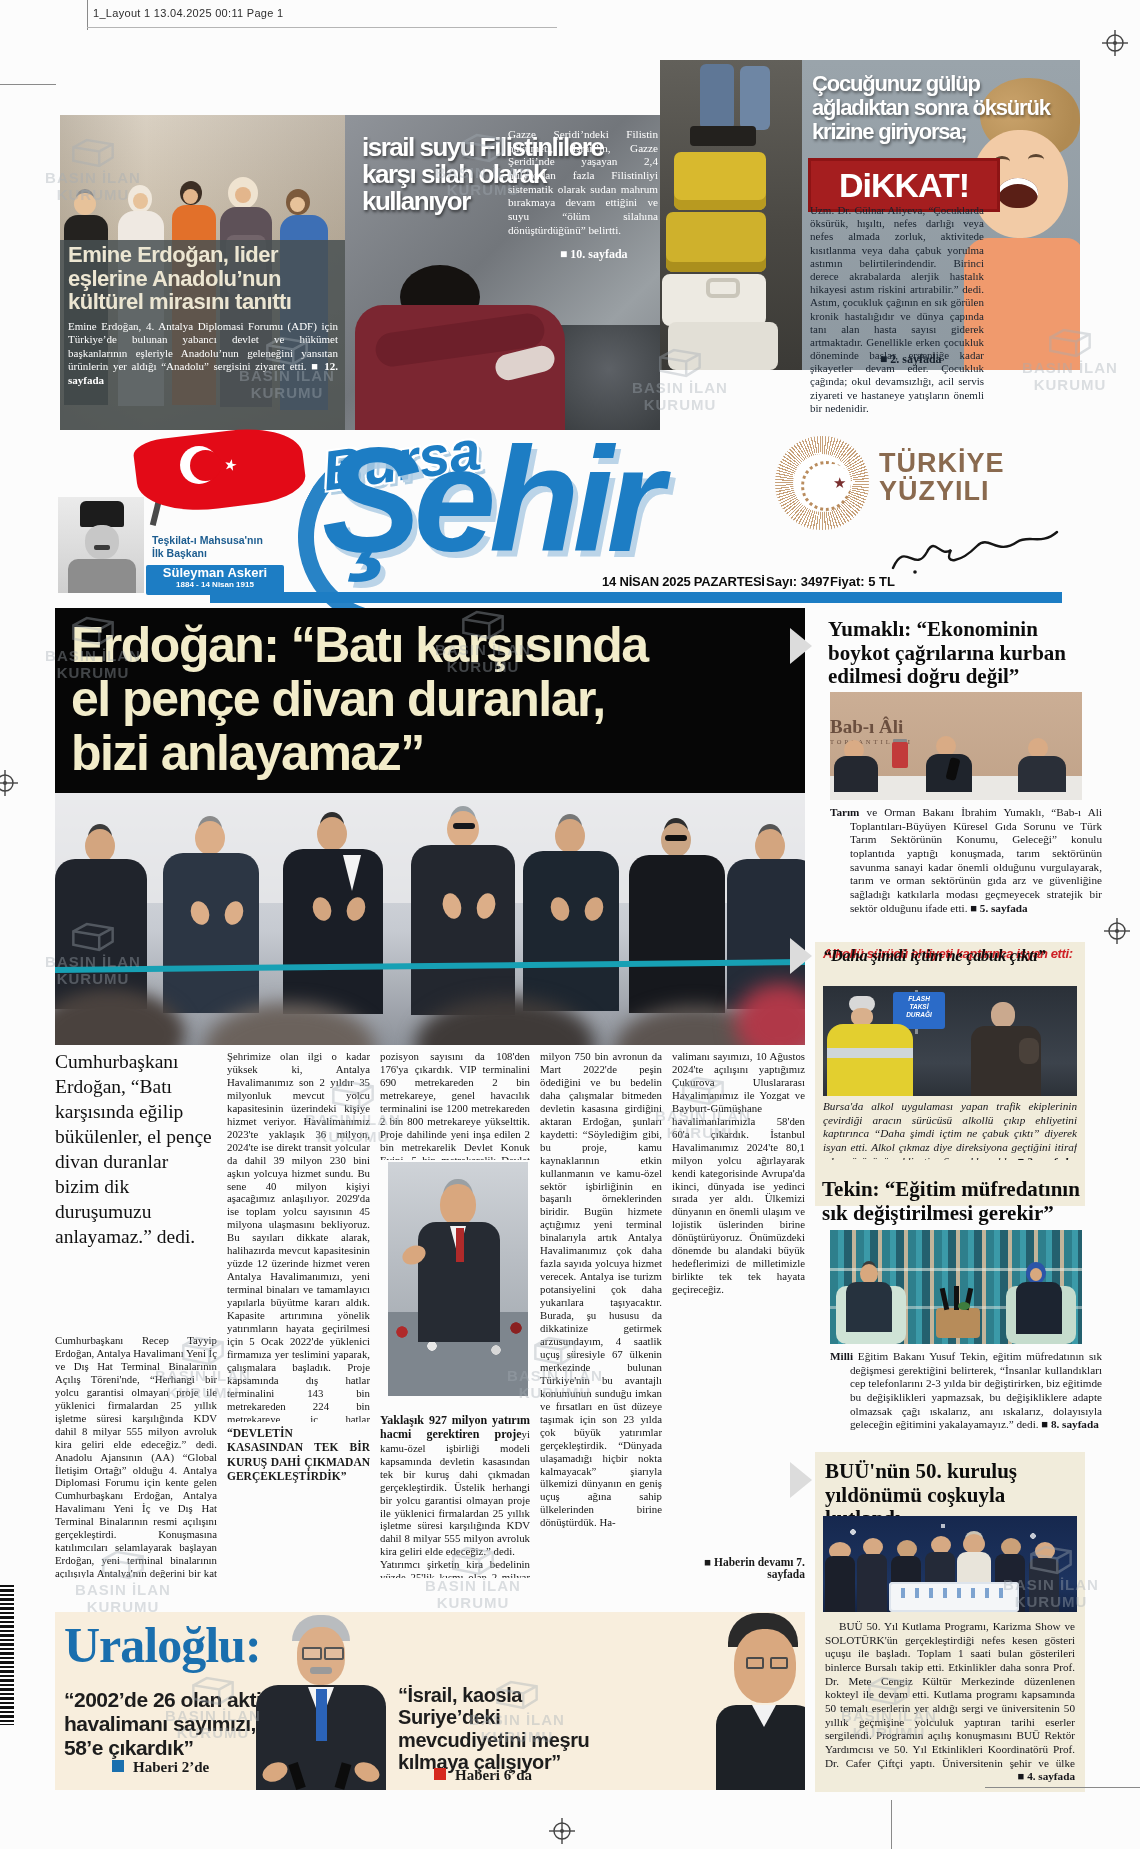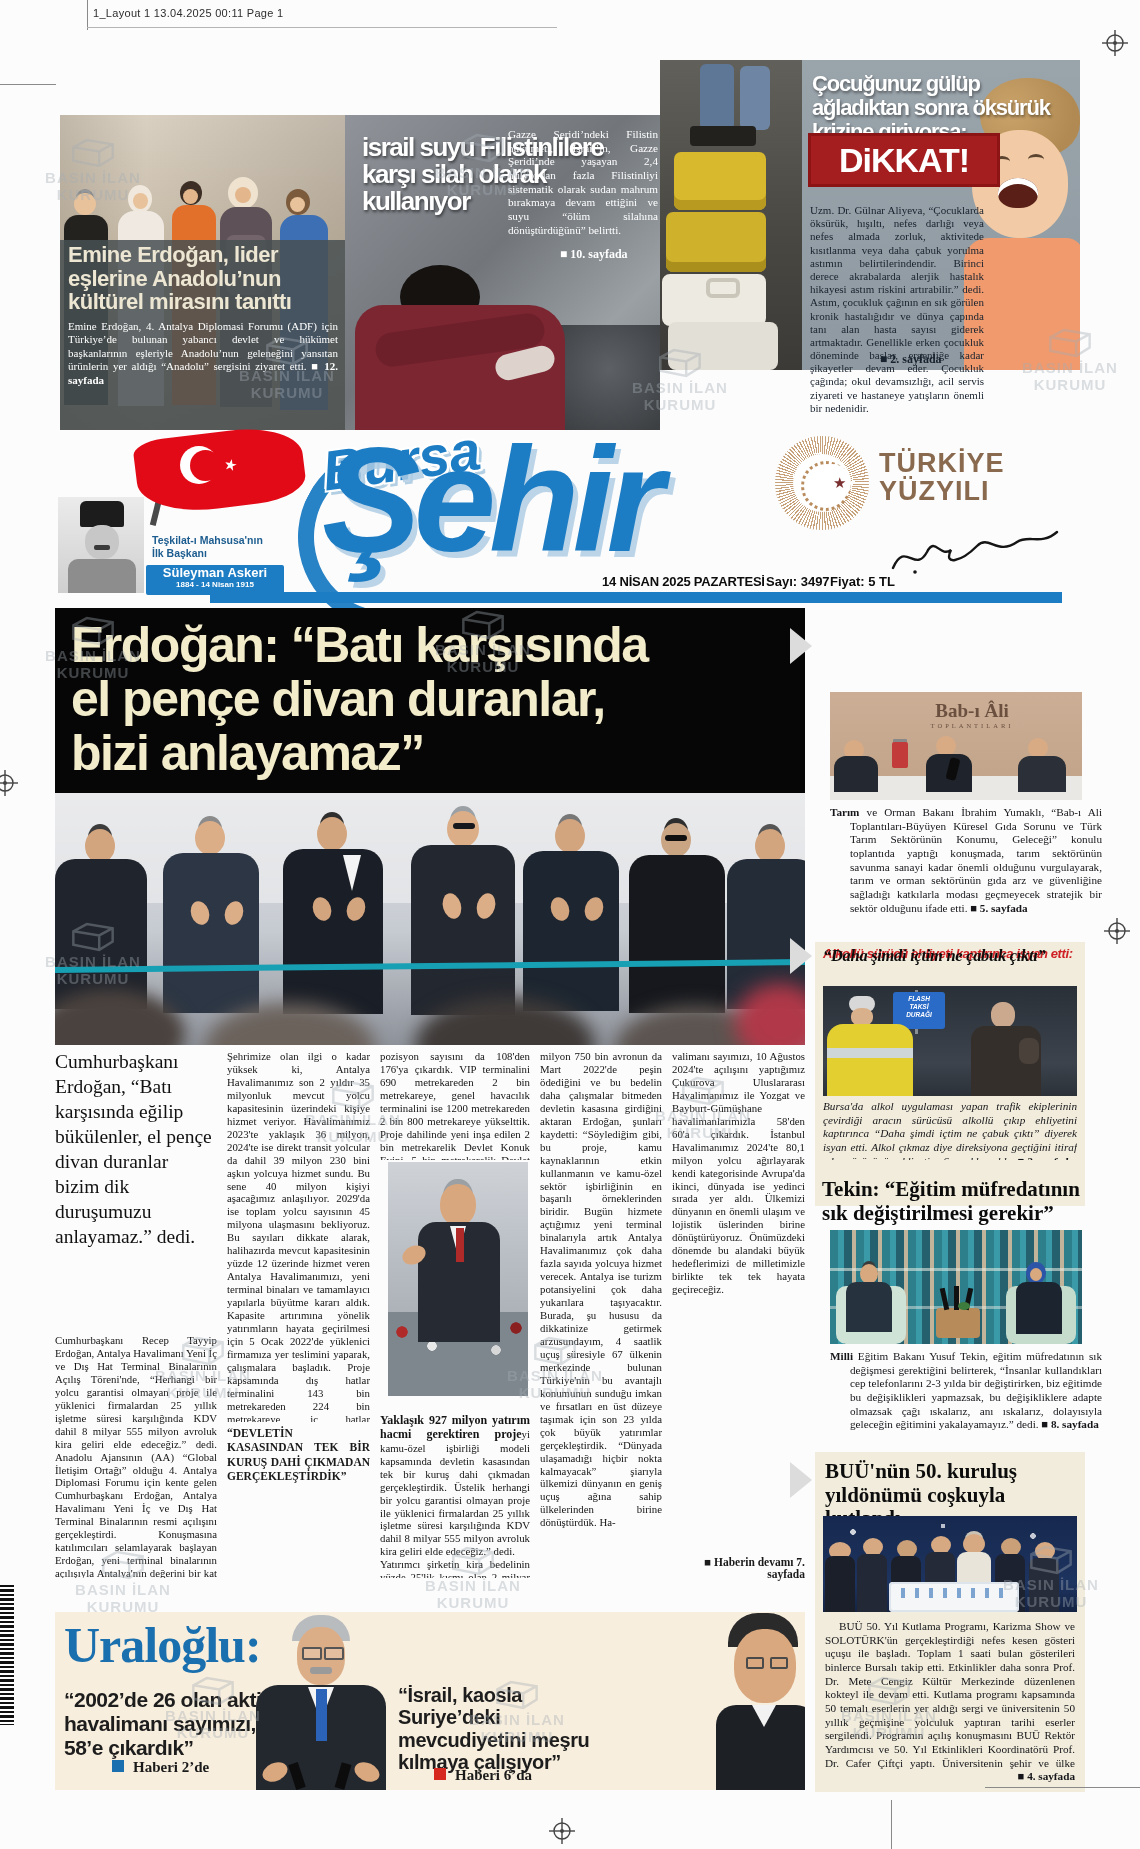--- a/index.html
+++ b/index.html
@@ -210,21 +210,21 @@
     <div class="fig" style="left:170px;top:70px;width:96px;height:108px;border-radius:48%;background:#f2cba6;"></div>
     <div class="fig" style="left:196px;top:118px;width:40px;height:30px;border-radius:50% 50% 45% 45%;background:#5a1f16;box-shadow:inset 0 6px 0 #fff;"></div>
     <div class="fig" style="left:192px;top:96px;width:16px;height:8px;border-top:3px solid #5b4430;border-radius:50%;"></div>
     <div class="fig" style="left:226px;top:94px;width:16px;height:8px;border-top:3px solid #5b4430;border-radius:50%;"></div>
     <div class="fig" style="left:162px;top:178px;width:120px;height:132px;border-radius:24px 18px 0 0;background:#f09a6d;"></div>
   </div>
   <div class="abs ov-head pre" style="left:812px;top:72px;width:250px;font-size:22px;line-height:1.08;letter-spacing:-1.2px;color:#fff;
               text-shadow:1px 2px 3px rgba(0,0,0,.45);z-index:3;">Çocuğunuz gülüp
 ağladıktan sonra öksürük
 krizine giriyorsa;</div>
-  <div class="abs" style="left:808px;top:133px;width:186px;height:48px;background:#a51e1f;border:3px solid #8d1415;z-index:3;
+  <div class="abs" style="left:808px;top:158px;width:186px;height:48px;background:#a51e1f;border:3px solid #8d1415;z-index:3;
               display:flex;align-items:center;justify-content:center;">
     <span class="sans" style="color:#fff;font-weight:900;font-size:34px;letter-spacing:-1px;">DiKKAT!</span>
   </div>
   <div class="abs just" style="left:810px;top:204px;width:174px;height:148px;z-index:3;font-size:11px;line-height:1.2;color:#18222e;">
     <span>Uzm. Dr. Gülnar Aliyeva, “Çocuklarda öksürük, hışıltı, nefes darlığı veya nefes almada zorluk, aktivitede kısıtlanma veya daha çabuk yorulma astımın belirtilerindendir. Birinci derece akrabalarda alerjik hastalık hikayesi astım riskini artırabilir.” dedi. Astım, çocukluk çağının en sık görülen kronik hastalığıdır ve dünya çapında tanı alan hasta sayısı giderek artmaktadır. Genellikle erken çocukluk döneminde başlar, ergenliğe kadar şikayetler devam eder. Çocukluk çağında; okul devamsızlığı, acil servis ziyareti ve hastaneye yatışların önemli bir nedenidir.</span>
   </div>
   <div class="abs refline" style="left:880px;top:352px;z-index:3;font-size:12px;color:#18222e;">■ 2. sayfada</div>
 
   <div class="abs" style="left:128px;top:430px;width:180px;height:92px;z-index:2;">
     <div class="fig" style="left:28px;top:44px;width:6px;height:52px;background:#4a4a4a;transform:rotate(14deg);"></div>
@@ -348,22 +348,23 @@
    Yatırımcı şirketin kira bedelinin yüzde 25'lik kısmı olan 2 milyar 138</span>
   </div>
   <div class="col" style="left:540px;top:1050px;width:122px;height:528px;">milyon 750 bin avronun da Mart 2022'de peşin ödediğini ve bu bedelin daha çalışmalar bitmeden devletin kasasına girdiğini aktaran Erdoğan, şunları kaydetti: “Söylediğim gibi, bu proje, kamu kaynaklarının etkin kullanmanın ve kamu-özel sektör işbirliğinin en başarılı örneklerinden biridir. Bugün hizmete açtığımız yeni terminal binalarıyla artık Antalya Havalimanımız çok daha fazla sayıda yolcuya hizmet verecek. Antalya ise turizm potansiyelini çok daha yukarılara taşıyacaktır. Burada, şu hususu da dikkatinize getirmek arzusundayım, 4 saatlik uçuş süresiyle 67 ülkenin merkezinde bulunan Türkiye'nin bu avantajlı konumunun sunduğu imkan ve fırsatları en üst düzeye taşımak için son 23 yılda çok büyük yatırımlar gerçekleştirdik. “Dünyada ulaşamadığı hiçbir nokta kalmayacak” şiarıyla ülkemizi dünyanın en geniş uçuş ağına sahip ülkelerinden birine dönüştürdük. Ha-</div>
   <div class="col" style="left:672px;top:1050px;width:133px;height:498px;">valimanı sayımızı, 10 Ağustos 2024'te açılışını yaptığımız Çukurova Uluslararası Havalimanımız ile Yozgat ve Bayburt-Gümüşhane havalimanlarımızla 58'den 60'a çıkardık. İstanbul Havalimanımız 2024'te 80,1 milyon yolcu ağırlayarak kendi kategorisinde Avrupa'da ikinci, dünyada ise yedinci sırada yer aldı. Ülkemizi dünyanın en önemli ulaşım ve lojistik üslerinden birine dönüştürüyoruz. Önümüzdeki dönemde bu alandaki büyük hedeflerimizi de milletimizle birlikte tek tek hayata geçireceğiz.</div>
   <div class="abs b" style="left:672px;top:1556px;width:133px;font-size:11.5px;text-align:right;">■ Haberin devamı 7. sayfada</div>
 
   <div class="arrow" style="left:790px;top:628px;"></div>
   <div class="arrow" style="left:790px;top:938px;"></div>
   <div class="arrow" style="left:790px;top:1462px;"></div>
 
+  <div class="abs sb-head" style="left:828px;top:618px;width:256px;font-size:21px;">Yumaklı: “Ekonominin boykot çağrılarına kurban edilmesi doğru değil”</div>
   <div class="photo" style="left:830px;top:692px;width:252px;height:108px;background:linear-gradient(180deg,#cbae95,#c0a288);">
-    <div class="abs serif" style="left:0;top:8px;width:100%;text-align:center;color:#6b4f3f;padding-left:16px;">
+    <div class="abs serif" style="left:0;top:24px;width:100%;text-align:left;color:#6b4f3f;">
       <div style="font-size:19px;font-weight:bold;">Bab-ı Âli</div>
       <div style="font-size:6.5px;letter-spacing:3px;">TOPLANTILARI</div>
     </div>
     <div class="fig" style="left:0;bottom:0;width:100%;height:24px;background:#eae8e4;"></div>
     <div class="fig" style="left:14px;top:48px;width:20px;height:20px;border-radius:50%;background:#d9ab85;"></div>
     <div class="fig" style="left:4px;top:64px;width:44px;height:36px;border-radius:12px 12px 0 0;background:#242830;"></div>
     <div class="fig" style="left:62px;top:50px;width:16px;height:26px;background:#c23a3a;border-radius:2px;box-shadow:0 -4px 0 -1px #888;"></div>
     <div class="fig" style="left:106px;top:44px;width:20px;height:20px;border-radius:50%;background:#d9ab85;"></div>
     <div class="fig" style="left:96px;top:62px;width:46px;height:38px;border-radius:12px 12px 0 0;background:#1f242c;"></div>
     <div class="fig" style="left:118px;top:66px;width:10px;height:22px;background:#0c0c0c;border-radius:3px;transform:rotate(14deg);"></div>

